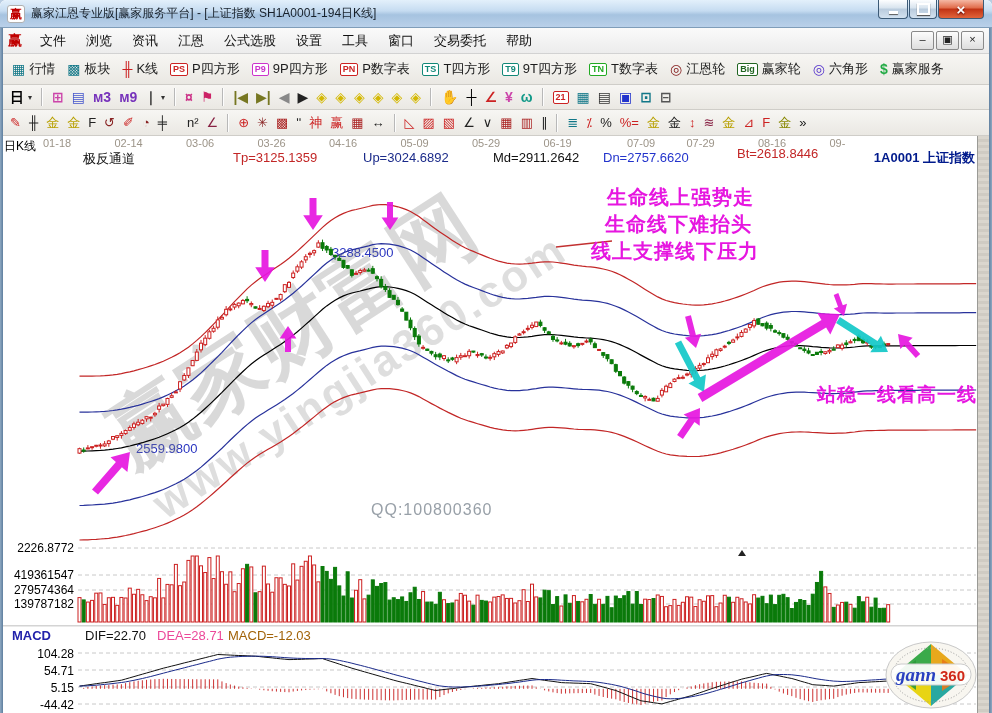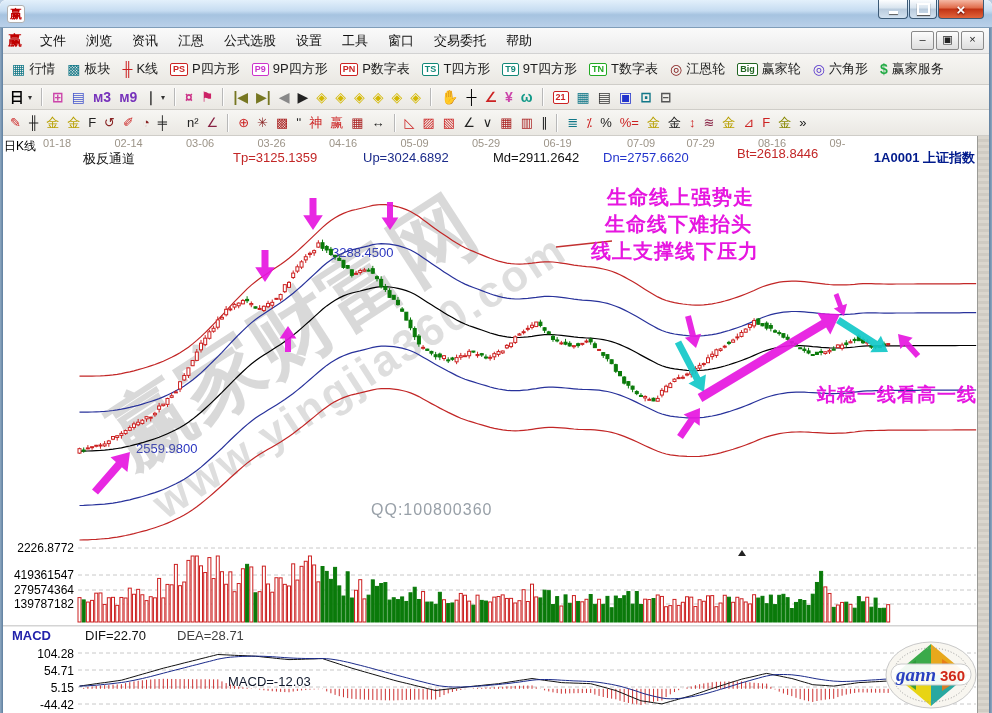--- a/index.html
+++ b/index.html
@@ -68,20 +68,21 @@
   #plot{position:absolute;left:0;top:0;pointer-events:none;}
   #logo{position:absolute;left:884px;top:640px;}
 </style>
 </head>
 <body>
 
 <div class="window">
 
   <div class="titlebar">
     <span class="app-ico">赢</span>
+    <span class="title-text">赢家江恩专业版[赢家服务平台] - [上证指数  SH1A0001-194日K线]</span>
     <div class="winbtns">
       <span class="wbtn wbtn-min">
           <span class="bar"></span>
         </span>
       <span class="wbtn wbtn-max">
           <span class="box"></span>
         </span>
       <span class="wbtn wbtn-close">
           <span class="x">×</span>
         </span>
@@ -404,22 +405,22 @@
   <div class="lbl" style="left:332px;top:245px;color:#2a35c0;">3288.4500</div>
   <div class="lbl" style="left:136px;top:441px;color:#2a35c0;">2559.9800</div>
 
   <div class="lbl rlab" style="left:2px;top:541px;">2226.8772</div>
   <div class="lbl rlab" style="left:2px;top:568px;">419361547</div>
   <div class="lbl rlab" style="left:2px;top:583px;">279574364</div>
   <div class="lbl rlab" style="left:2px;top:597px;">139787182</div>
 
   <div class="lbl" style="left:12px;top:628px;color:#2222aa;font-weight:bold;">MACD</div>
   <div class="lbl" style="left:85px;top:628px;color:#111;">DIF=22.70</div>
-  <div class="lbl" style="left:157px;top:628px;color:#404040;margin-left:20px;">DEA=28.71</div>
-  <div class="lbl" style="left:228px;top:628px;color:#0f172a;margin-top:46px;">MACD=-12.03</div>
+  <div class="lbl" style="left:157px;top:628px;color:#ec4899;">DEA=28.71</div>
+  <div class="lbl" style="left:228px;top:628px;color:#a16207;">MACD=-12.03</div>
   <div class="lbl rlab" style="left:2px;top:647px;">104.28</div>
   <div class="lbl rlab" style="left:2px;top:664px;">54.71</div>
   <div class="lbl rlab" style="left:2px;top:681px;">5.15</div>
   <div class="lbl rlab" style="left:2px;top:698px;">-44.42</div>
 
   <div id="wm">
     <div class="wm1">赢家财富网</div>
     <div class="wm2">www.yingjia360.com</div>
   </div>
   <div id="qq">QQ:100800360</div>

